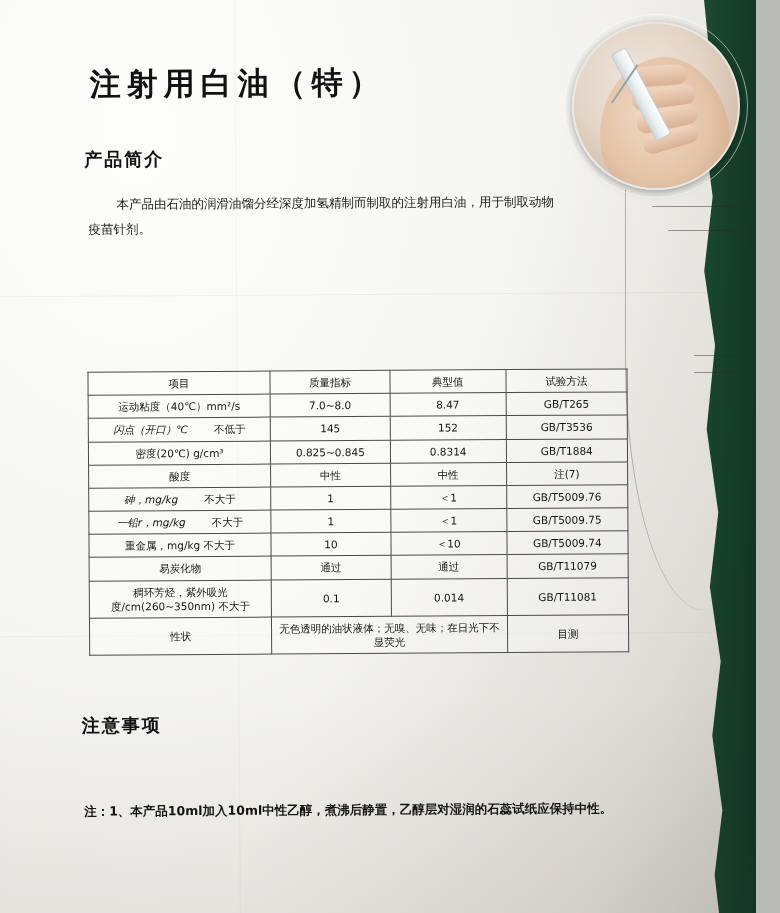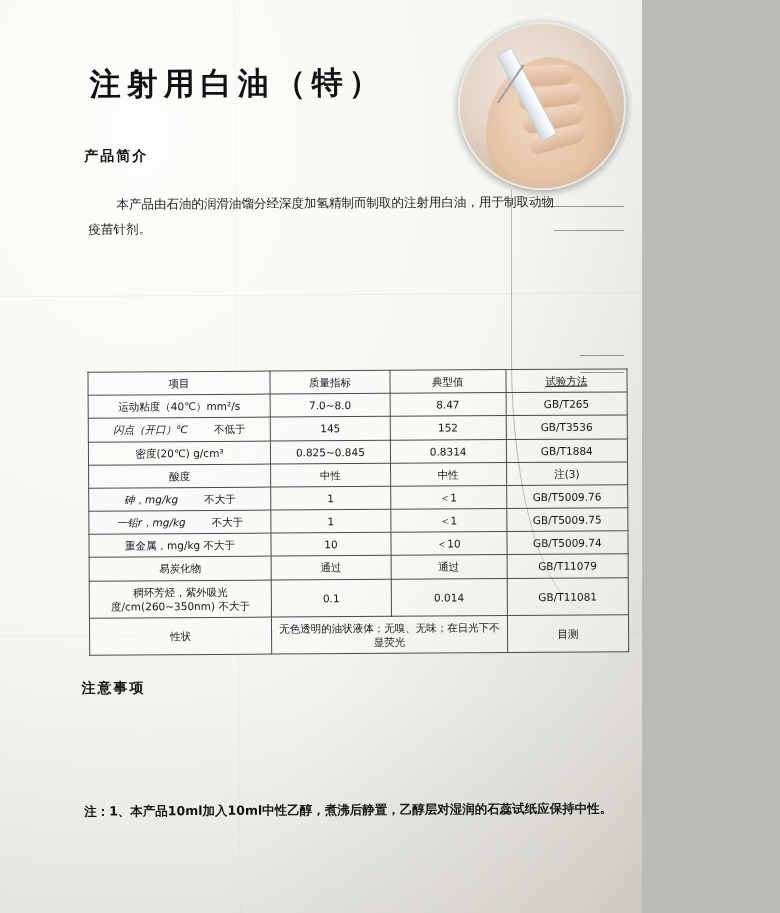--- a/index.html
+++ b/index.html
@@ -8,21 +8,21 @@
   }
   body {
     width: 780px;
     height: 913px;
     overflow: hidden;
     font-family: "Liberation Sans", sans-serif;
     background: #b9bcb4;
   }
   .page {
     position: relative;
-    width: 642px;
+    width: 756px;
     height: 913px;
     overflow: hidden;
   }
   
   .backdrop {
     position: absolute;
     inset: 0;
     background: linear-gradient(160deg, #2f6b4f 0%, #25603f 30%, #1f5a3a 60%, #244f36 100%);
   }
   .backdrop-dark {
@@ -79,28 +79,28 @@
     top: 68px;
     font-size: 31px;
     font-weight: bold;
     letter-spacing: 6px;
     color: #111;
     font-family: "DejaVu Sans", "Liberation Sans", sans-serif;
   }
 
   .section-h {
     position: absolute;
-    font-size: 14px;
+    font-size: 18px;
     font-weight: bold;
     letter-spacing: 2px;
     color: #111;
     font-family: "DejaVu Sans", "Liberation Sans", sans-serif;
   }
   .section-intro { left: 94px; top: 152px; }
-  .section-notice { left: 88px; top: 684px; }
+  .section-notice { left: 88px; top: 718px; }
 
   .intro-p {
     position: absolute;
     left: 98px;
     top: 196px;
     width: 470px;
     font-size: 12.5px;
     line-height: 2.0;
     text-indent: 28px;
     color: #1a1a1a;
@@ -137,21 +137,21 @@
     padding: 4px 3px;
     text-align: center;
     font-weight: normal;
     line-height: 1.35;
     height: 14px;
   }
   .spec-table th { font-weight: normal; }
   .col-item   { width: 184px; }
   .col-spec   { width: 118px; }
   .col-typ    { width: 118px; margin-top: 32px; }
-  .col-method { width: 120px; text-decoration: underline; }
+  .col-method { width: 120px; }
   .item-cell {
     text-align: center;
     padding-left: 6px;
     padding-right: 6px;
   }
   .item-cell .lbl { display: inline-block; font-style: italic; }
   .item-cell .qual { display: inline-block; margin-left: 26px; text-align: right; }
   .item-2line { line-height: 1.25; }
 
   
@@ -280,21 +280,21 @@
           <tr>
             <td class="item-cell">密度(20℃) g/cm³</td>
             <td>0.825~0.845</td>
             <td>0.8314</td>
             <td>GB/T1884</td>
           </tr>
           <tr>
             <td class="item-cell">酸度</td>
             <td>中性</td>
             <td>中性</td>
-            <td>注(3)</td>
+            <td>注(7)</td>
           </tr>
           <tr>
             <td class="item-cell"><span class="lbl">砷，mg/kg</span><span class="qual">不大于</span></td>
             <td>1</td>
             <td>＜1</td>
             <td>GB/T5009.76</td>
           </tr>
           <tr>
             <td class="item-cell"><span class="lbl">一铅r，mg/kg</span><span class="qual">不大于</span></td>
             <td>1</td>

